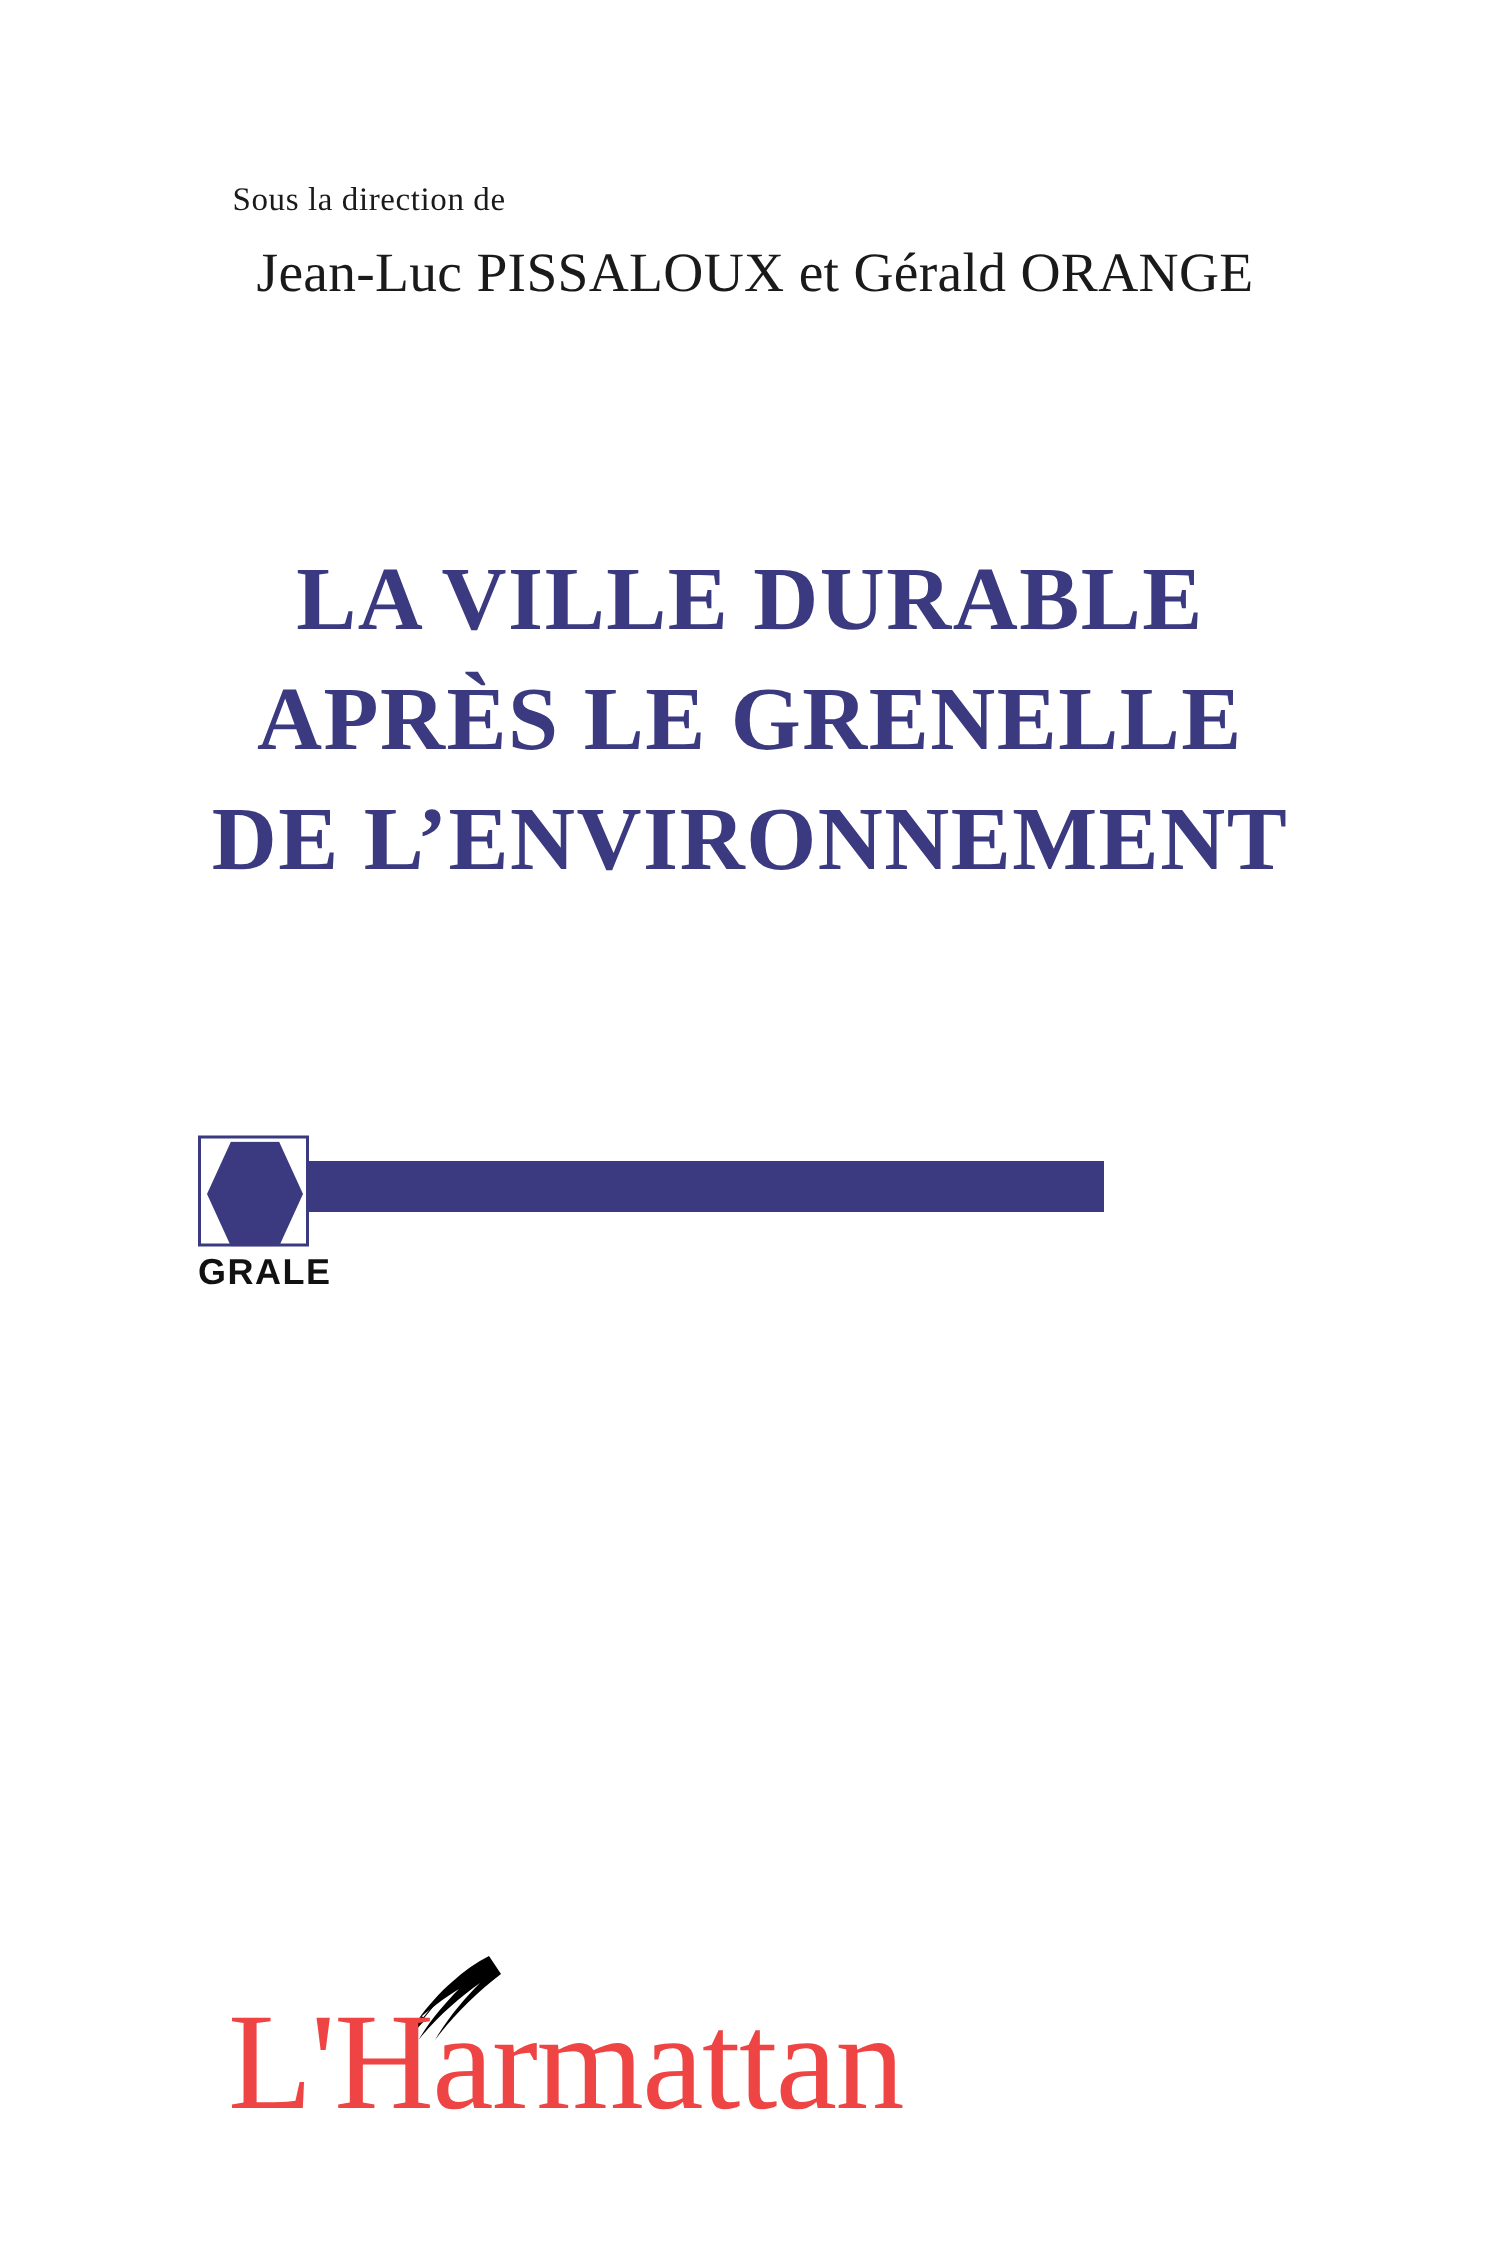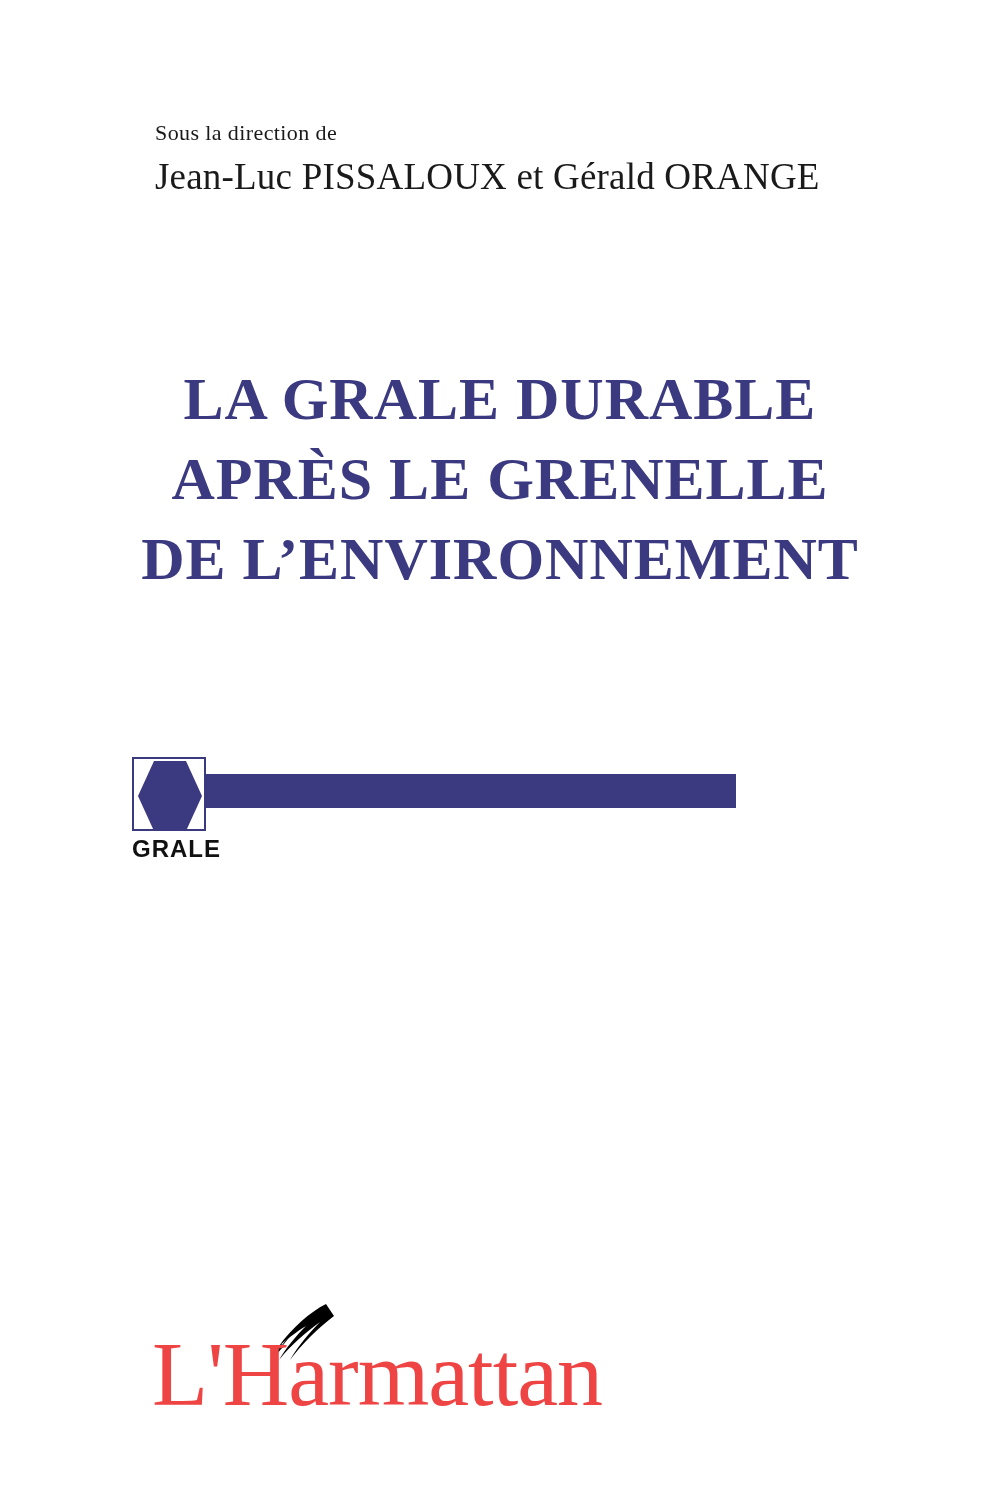--- a/index.html
+++ b/index.html
@@ -30,21 +30,21 @@
     letter-spacing: 0.4px;
     line-height: 1.2;
     margin: 0 0 10px 0;
   }
   .editors .names {
     font-family: "Liberation Serif", serif;
     font-size: 37px;
     color: #1a1a1a;
     letter-spacing: 0.2px;
     line-height: 1.15;
-    margin: 0;
+    margin: 16px;
     white-space: nowrap;
   }
 
   
   .title-block {
     position: absolute;
     left: 0;
     top: 360px;
     width: 1000px;
     text-align: center;
@@ -139,21 +139,21 @@
 <body>
 
 <div class="page">
 
   <div class="editors">
     <p class="direction">Sous la direction de</p>
     <p class="names">Jean-Luc PISSALOUX et Gérald ORANGE</p>
   </div>
 
   <div class="title-block">
-    <span class="line">LA GRALE DURABLE</span>
+    <span class="line">LA VILLE DURABLE</span>
     <span class="line">APRÈS LE GRENELLE</span>
     <span class="line">DE L’ENVIRONNEMENT</span>
   </div>
 
   <div class="grale">
     <div class="grale-square">
       <div class="grale-hex"></div>
     </div>
     <div class="grale-bar"></div>
     <div class="grale-label">GRALE</div>

